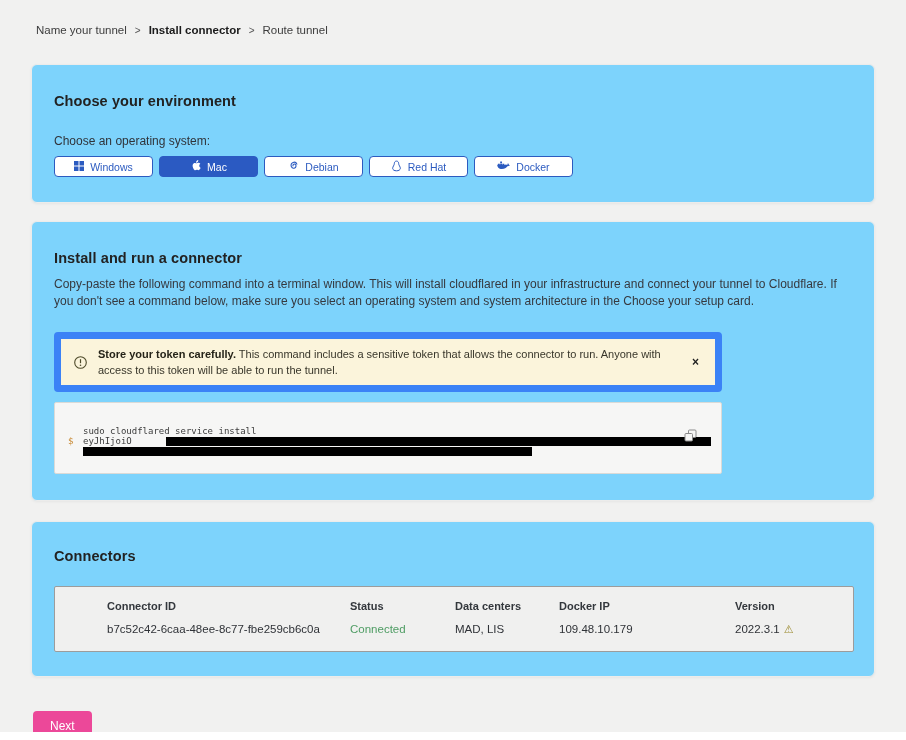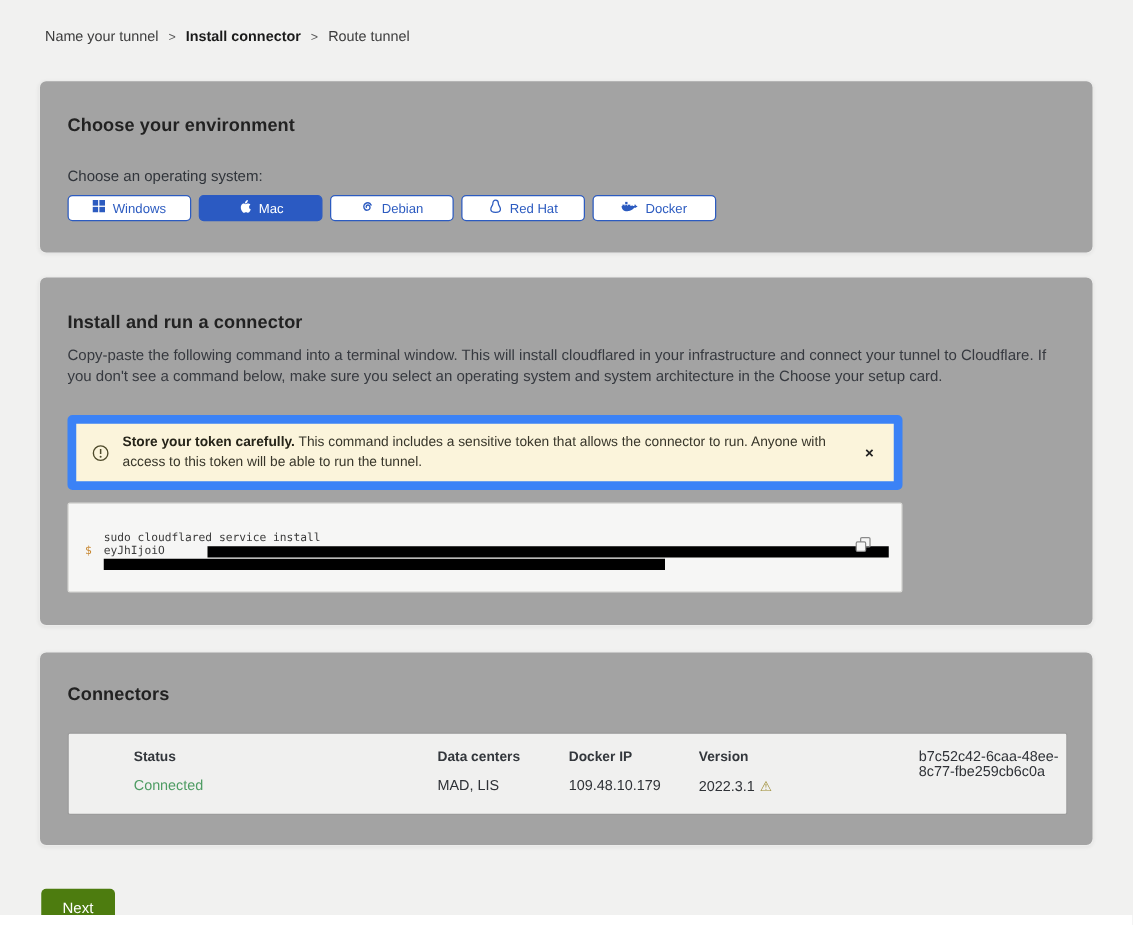--- a/index.html
+++ b/index.html
@@ -12,21 +12,21 @@
   .page { position: relative; width: 906px; height: 740px; overflow: hidden; }
 
   
   .breadcrumb { padding: 24px 0 0 36px; font-size: 11.5px; color: #3c3c3c; display: flex; align-items: center; }
   .crumb { cursor: default; }
   .crumb.active { font-weight: 700; color: #1b1b1b; }
   .crumb-sep { margin: 0 8px; color: #555; font-size: 10px; }
 
   
   .card {
-    background: #a3a3a3;
+    background: #7dd3fc;
     border: 1px solid #ececeb;
     border-radius: 6px;
     box-shadow: 0 1px 3px rgba(0,0,0,0.05);
     width: 844px;
     margin-left: 31px;
   }
   .card h2 { font-size: 14.5px; font-weight: 700; color: #222; letter-spacing: .1px; }
 
   
   .card-env { margin-top: 28px; padding: 28px 22px 25px 22px; }
@@ -92,21 +92,21 @@
     padding-left: 52px;
   }
   .th { font-size: 11px; font-weight: 700; color: #33373c; }
   .td { font-size: 11.5px; color: #2f3237; }
   .td.status { color: #4e9c63; }
   .version-warning { color: #9c8b31; font-size: 11px; margin-left: 4px; }
 
   
   .next-btn {
     margin: 34px 0 0 33px;
-    background: #4d7c0f; color: #fff; border: none; border-radius: 4px;
+    background: #ec4899; color: #fff; border: none; border-radius: 4px;
     padding: 8px 17px; font-family: "Liberation Sans", sans-serif;
     font-size: 12px; cursor: pointer;
   }
   .bottom-strip { position: absolute; left: 0; bottom: 0; width: 100%; height: 8px; background: #fff; }
 </style>
 </head>
 <body>
 
 <div class="page">
 
@@ -215,20 +215,21 @@
           <rect x="1" y="4.5" width="7.5" height="7.5" rx="1" fill="#f6f6f5"></rect>
         </svg>
       </button>
     </div>
   </section>
 
   
   <section class="card card-connectors">
     <h2>Connectors</h2>
     <div class="conn-table">
+      <span class="th">Connector ID</span>
       <span class="th">Status</span>
       <span class="th">Data centers</span>
       <span class="th">Docker IP</span>
       <span class="th">Version</span>
 
       <span class="td">b7c52c42-6caa-48ee-8c77-fbe259cb6c0a</span>
       <span class="td status">Connected</span>
       <span class="td">MAD, LIS</span>
       <span class="td">109.48.10.179</span>
       <span class="td">

